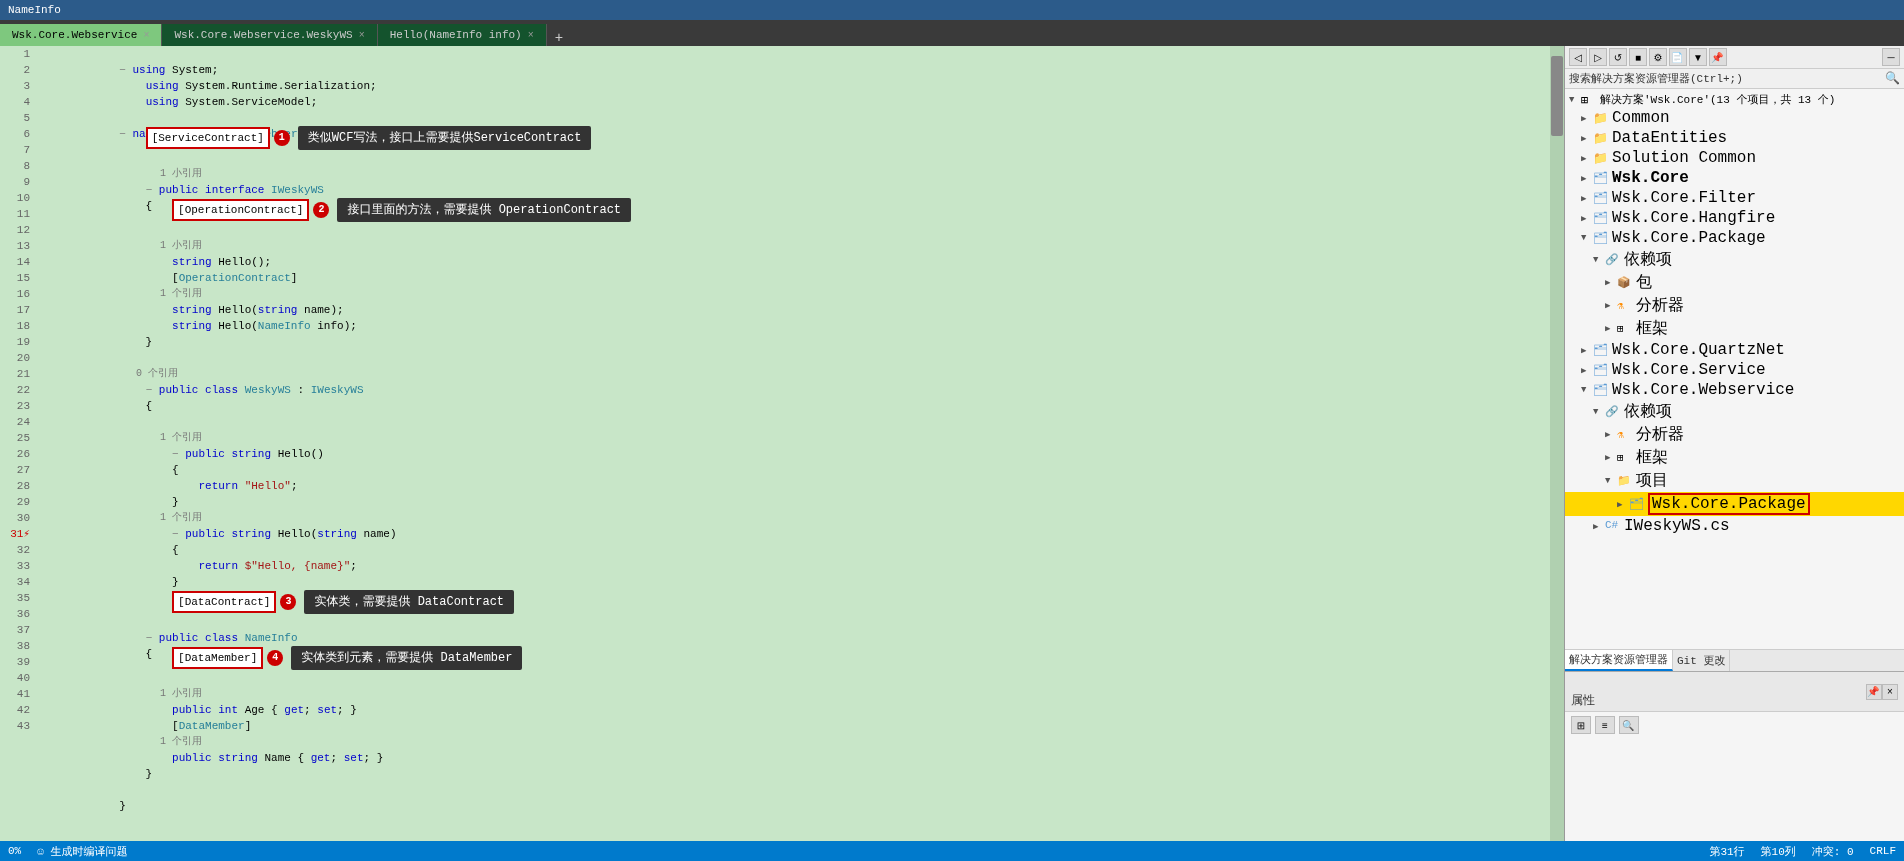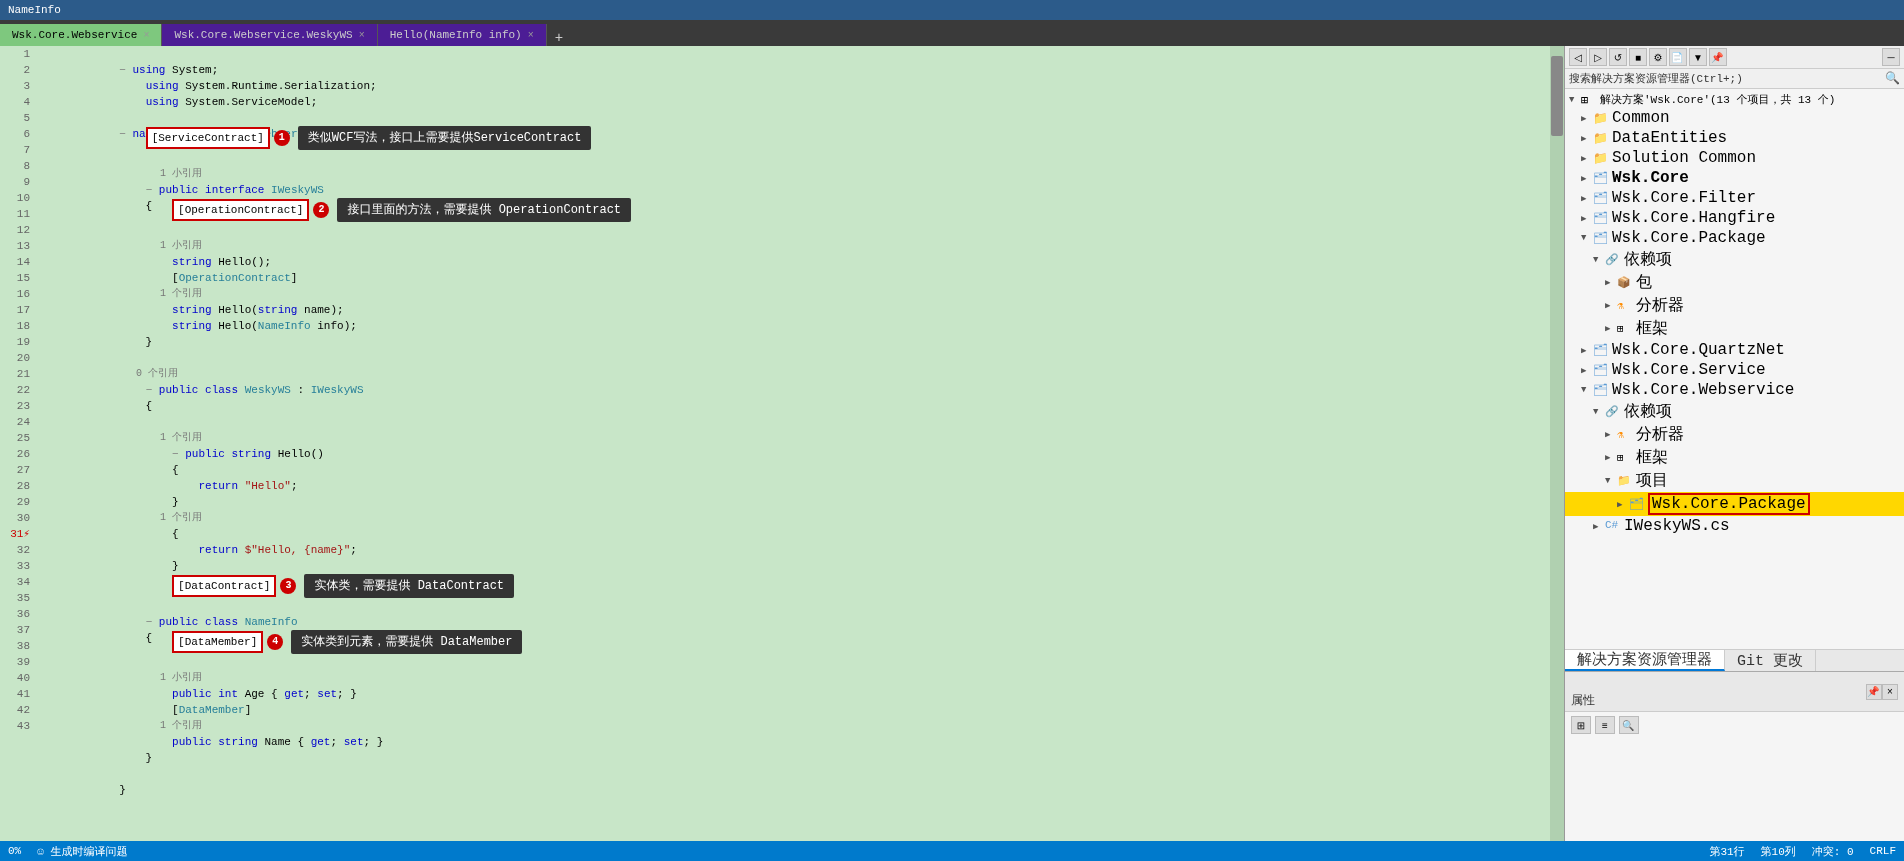--- a/index.html
+++ b/index.html
@@ -6,21 +6,21 @@
     body { font-family: 'Consolas', 'Courier New', monospace; font-size: 12px; background: #f0f0f0; overflow: hidden; }
 
     .main-container { display: flex; flex-direction: column; height: 861px; width: 1904px; }
 
     
     .title-bar { height: 20px; background: #2c5b8a; display: flex; align-items: center; padding: 0 8px; }
     .title-text { color: white; font-size: 11px; }
 
     
     .tab-bar { display: flex; background: #3a3a3a; height: 26px; align-items: flex-end; }
-    .tab { display: flex; align-items: center; padding: 0 12px; height: 22px; background: #4c1d95; color: #ccc; font-size: 11px; border-right: 1px solid #555; cursor: pointer; gap: 6px; }
+    .tab { display: flex; align-items: center; padding: 0 12px; height: 22px; background: #14532d; color: #ccc; font-size: 11px; border-right: 1px solid #555; cursor: pointer; gap: 6px; }
     .tab.active { background: #7ec87e; color: #000; }
     .tab-close { font-size: 10px; color: #999; }
     .tab-add { padding: 0 8px; color: #ccc; font-size: 14px; cursor: pointer; }
 
     .code-editor { flex: 1; background: #c8e6c8; overflow-y: auto; overflow-x: hidden; position: relative; }
     .line-numbers { width: 36px; background: #c8e6c8; text-align: right; padding-right: 6px; color: #666; font-size: 11px; user-select: none; flex-shrink: 0; }
     .line-number { height: 16px; line-height: 16px; }
     .code-line { height: 16px; line-height: 16px; white-space: pre; font-size: 11px; color: #000; position: relative; }
     
     .kw { color: #0000cc; }
@@ -46,21 +46,21 @@
     .tree-arrow { display: inline-block; width: 12px; font-size: 9px; color: #555; }
     .tree-icon { display: inline-block; width: 16px; height: 14px; margin-right: 3px; }
     .icon-folder { color: #e8c060; font-size: 12px; }
     .icon-project { color: #5b9bd5; font-size: 12px; }
     
     .tree-label { font-size: 16px; color: #000; }
     .tree-label.bold { font-weight: bold; }
 
     
     .bottom-tabs { display: flex; background: #e8e8e8; border-top: 1px solid #ccc; height: 22px; align-items: center; }
-    .bottom-tab { padding: 2px 12px; font-size: 15px; cursor: pointer; color: #333; border-right: 1px solid #ccc; height: 100%; display: flex; align-items: center; }
+    .bottom-tab { padding: 2px 4px; font-size: 11px; cursor: pointer; color: #333; border-right: 1px solid #ccc; height: 100%; display: flex; align-items: center; }
     .bottom-tab.active { background: #fff; border-bottom: 2px solid #0078d7; }
 
     
     .properties-panel { height: 170px; background: #f5f5f5; border-top: 1px solid #aaa; }
     .prop-title-bar { display: flex; align-items: center; padding: 2px 6px; background: #e8e8e8; border-bottom: 1px solid #ccc; }
     .prop-title { font-size: 12px; color: #333; margin-top: 18px; }
     .prop-controls { display: flex; gap: 4px; margin-top: 4px; padding: 0 6px; }
     .prop-btn { width: 20px; height: 18px; background: #ddd; border: 1px solid #bbb; cursor: pointer; display: flex; align-items: center; justify-content: center; font-size: 10px; }
 
     
@@ -252,20 +252,23 @@
           </div>
 
           <div class="code-line">
             &nbsp;&nbsp;&nbsp;&nbsp;&nbsp;&nbsp;&nbsp;&nbsp;}
           </div>
 
           <div class="code-line" style="color:#777; font-size:10px;">
             &nbsp;&nbsp;&nbsp;&nbsp;&nbsp;&nbsp;&nbsp;&nbsp;1 个引用
           </div>
 
+          <div class="code-line">
+            &nbsp;&nbsp;&nbsp;&nbsp;&nbsp;&nbsp;&nbsp;&nbsp;<span style="color:#808080;">−</span> <span class="kw">public</span> <span class="kw">string</span> Hello(<span class="kw">string</span> name)
+          </div>
 
           <div class="code-line">
             &nbsp;&nbsp;&nbsp;&nbsp;&nbsp;&nbsp;&nbsp;&nbsp;{
           </div>
 
           <div class="code-line">
             &nbsp;&nbsp;&nbsp;&nbsp;&nbsp;&nbsp;&nbsp;&nbsp;&nbsp;&nbsp;&nbsp;&nbsp;<span class="kw">return</span> <span class="str">$"Hello, {name}"</span>;
           </div>
 
           <div class="code-line">

